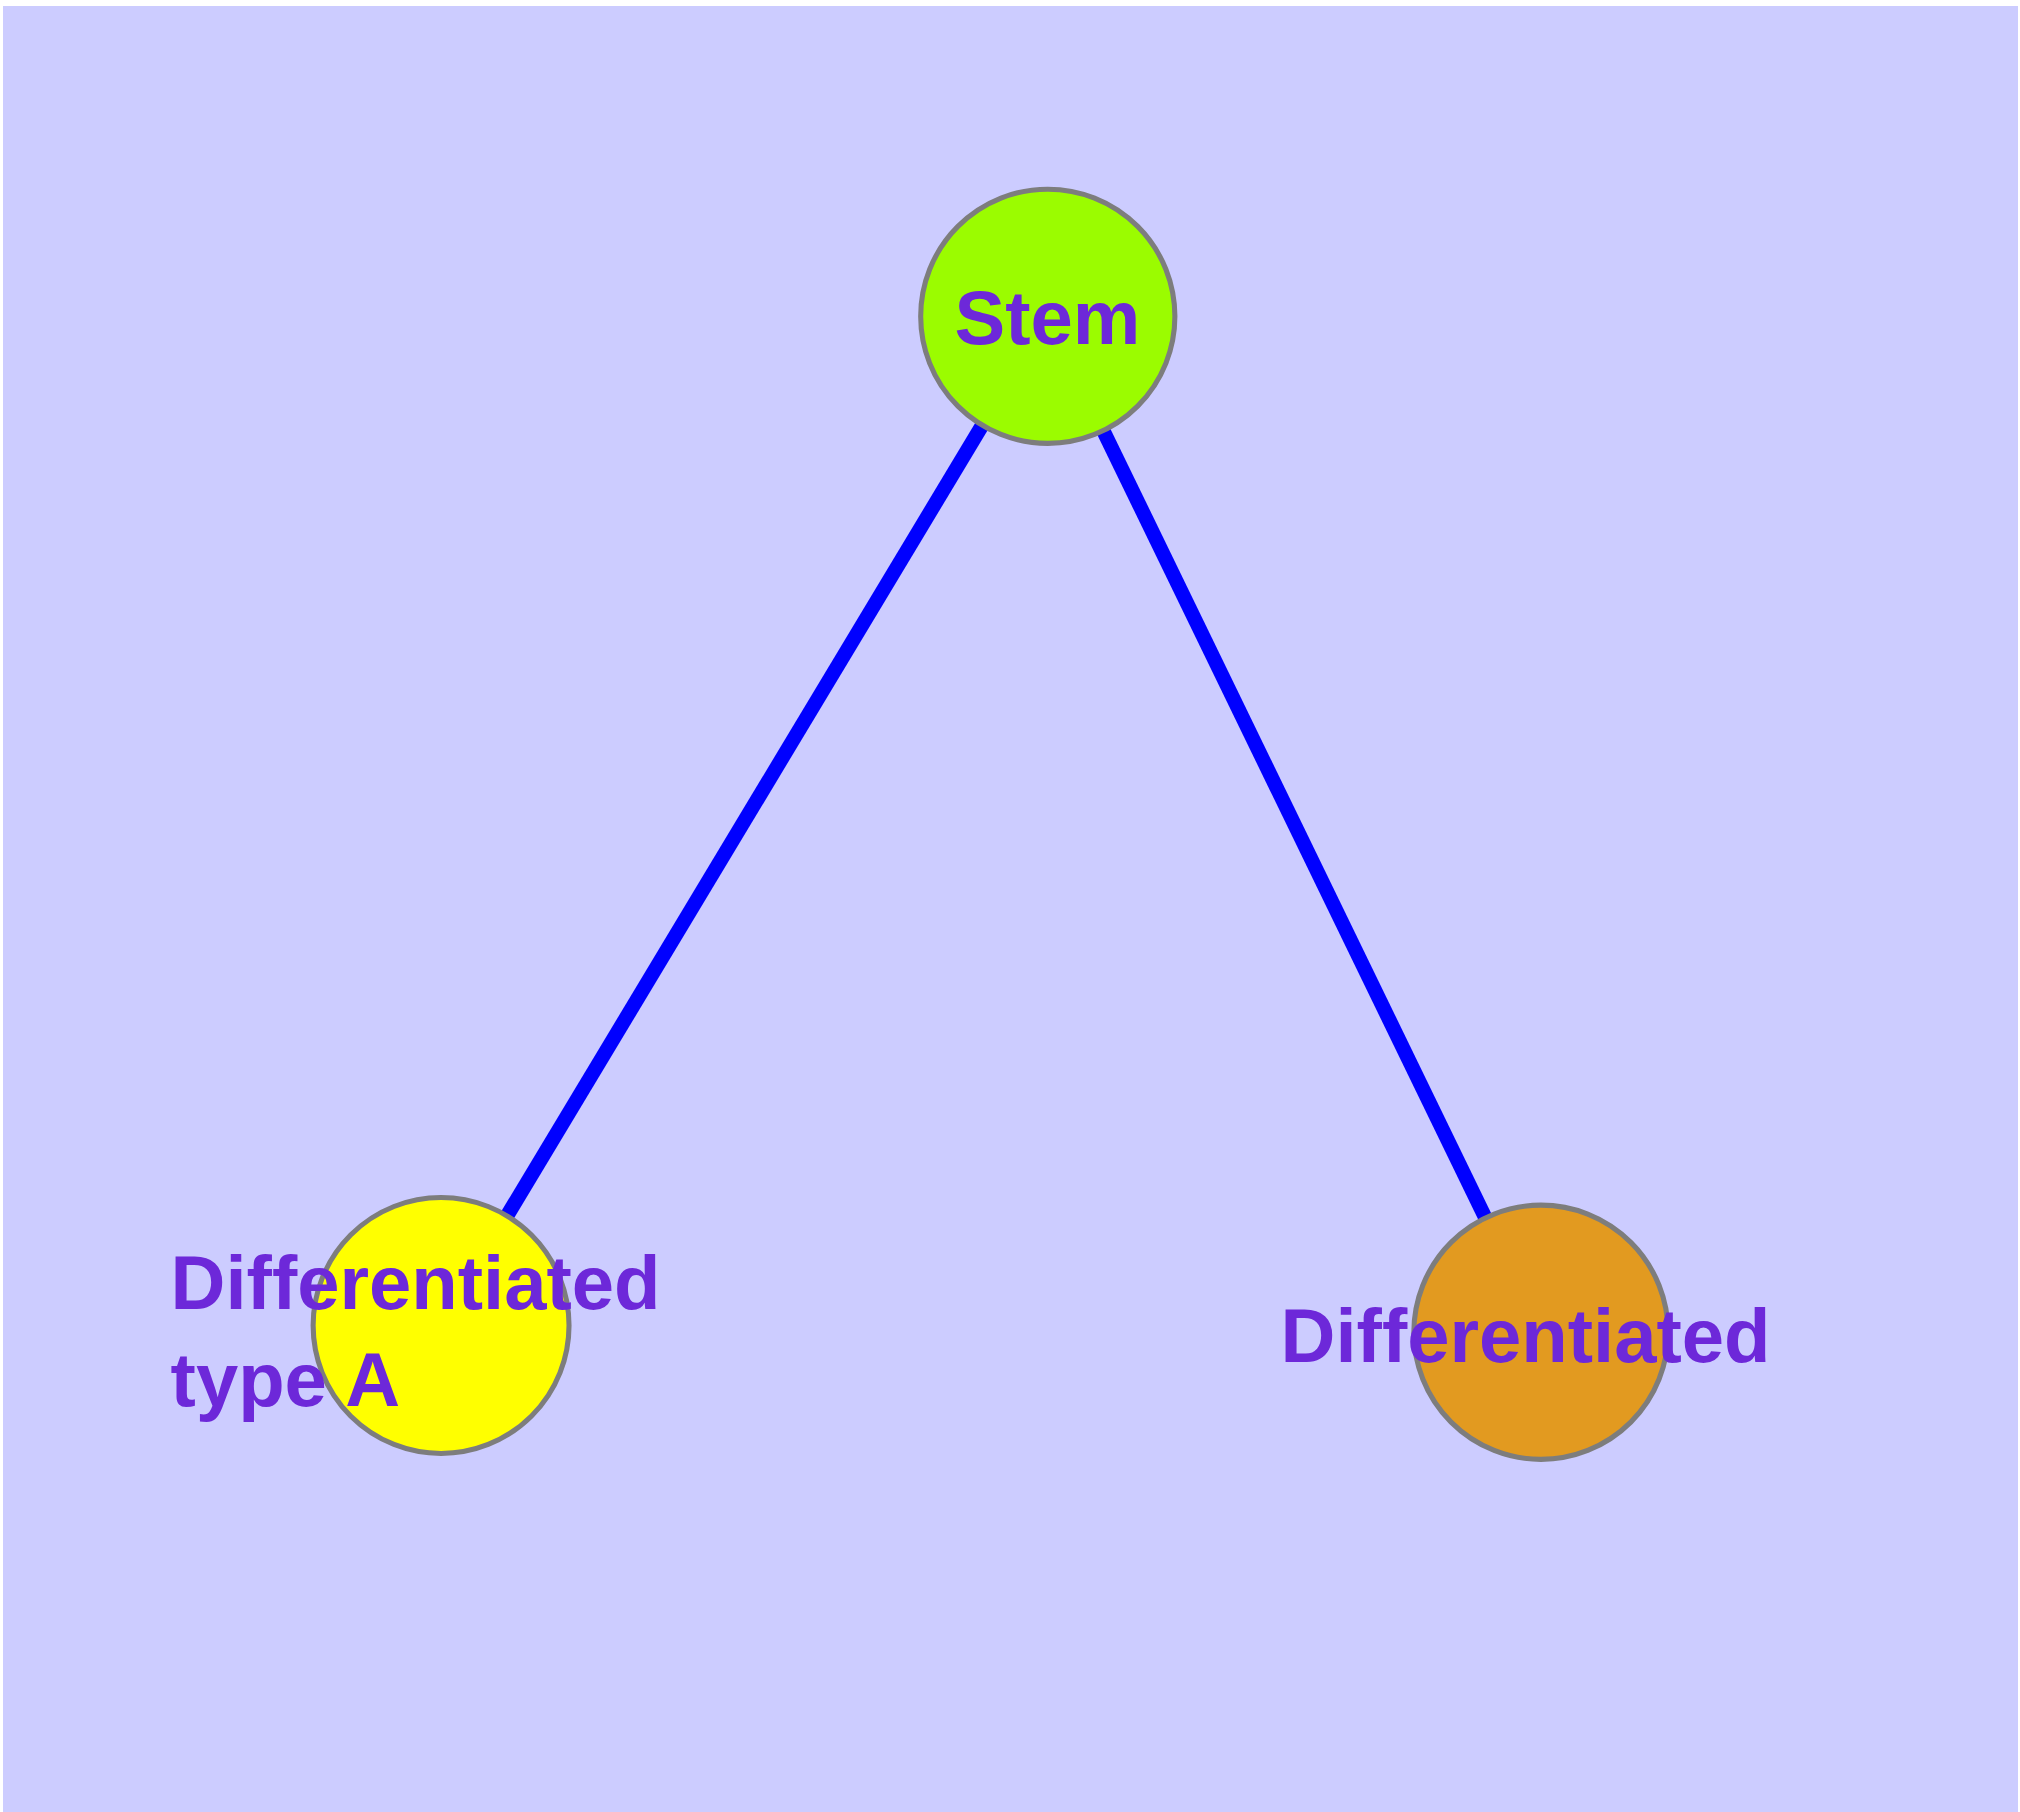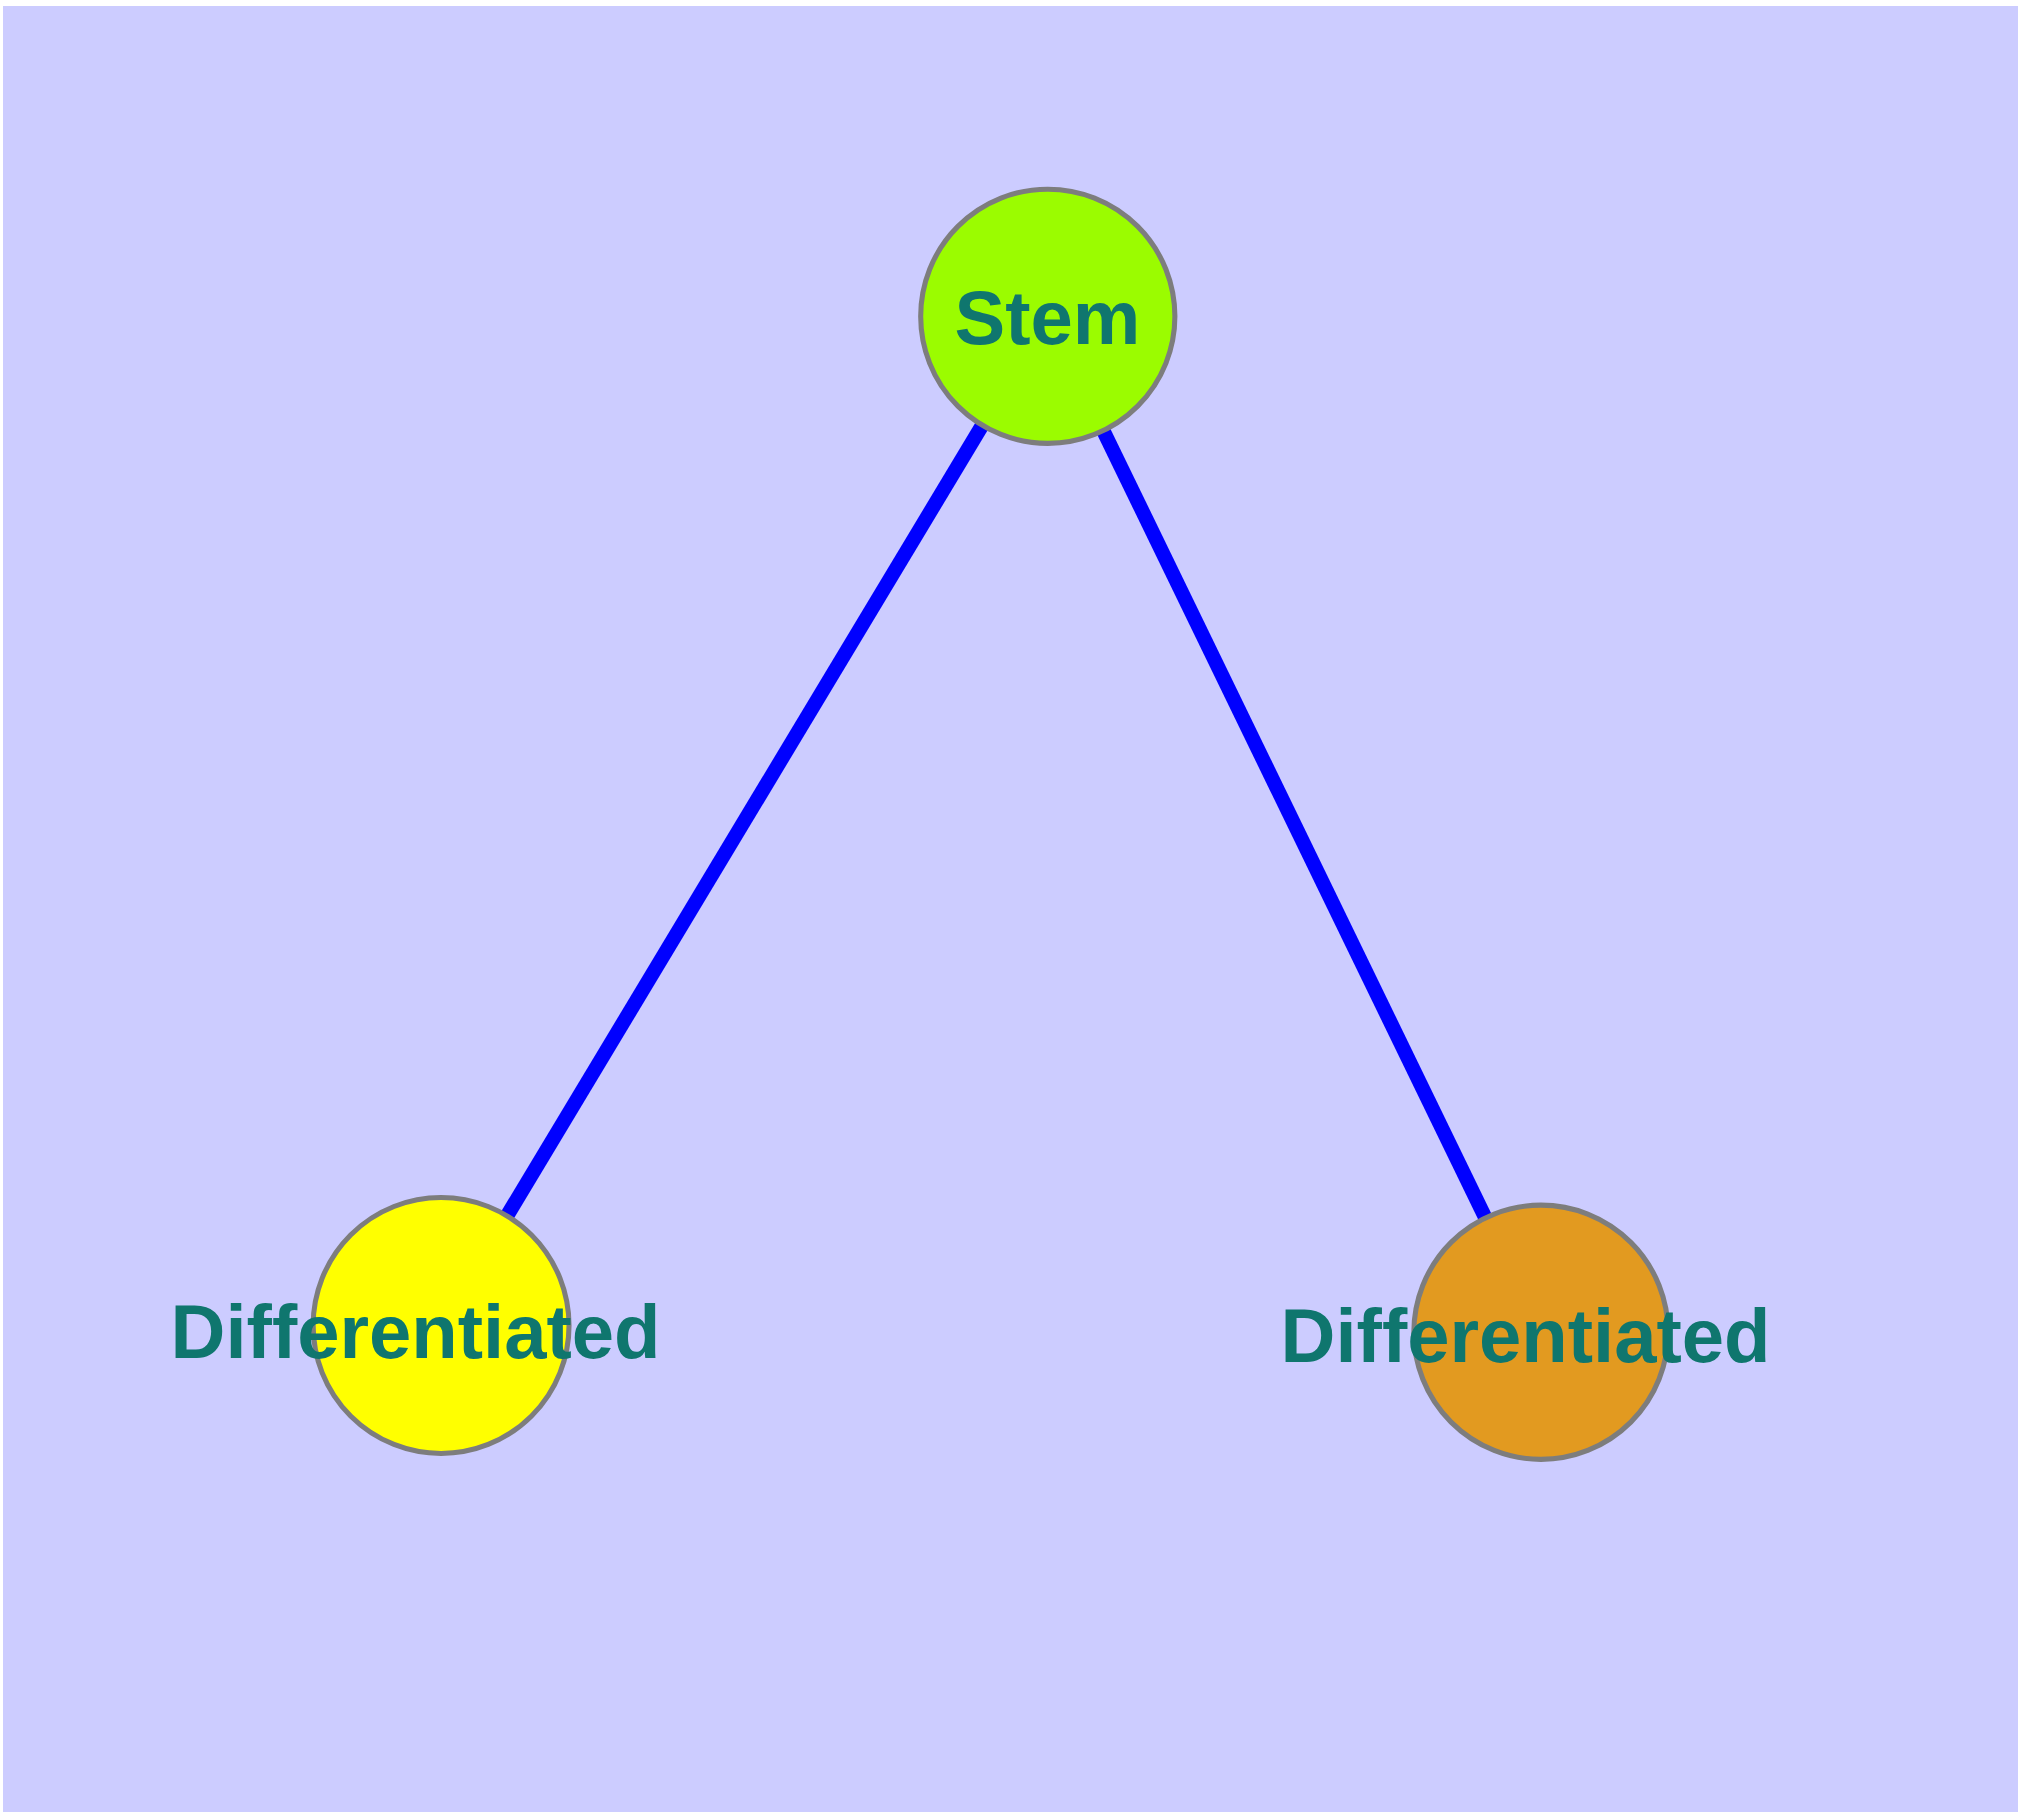--- a/index.html
+++ b/index.html
@@ -37,21 +37,21 @@
   .node {
     stroke: #7D7D7D;
     stroke-width: 6;
   }
   .label {
     position: absolute;
     transform: translate(-50%, -50%);
     font-weight: bold;
     font-size: 76px;
     line-height: 97px;
-    color: #0f766e;
+    color: #6d28d9;
     text-align: left;
     white-space: nowrap;
   }
   #label-stem { left: 1045px; top: 311px; }
   #label-diff-a { left: 413px; top: 1325px; }
   #label-diff-b { left: 1523px; top: 1329px; }
 </style>
 </head>
 <body>
 
@@ -64,20 +64,21 @@
 
       <circle class="node" cx="1233" cy="366" r="150" fill="#9BFC00"></circle>
       <circle class="node" cx="517" cy="1557" r="151" fill="#FFFF00"></circle>
       <circle class="node" cx="1815" cy="1565" r="150" fill="#E29A20"></circle>
     </svg>
 
     <div class="label" id="label-stem">Stem</div>
 
     <div class="label" id="label-diff-a">
       <div>Differentiated</div>
+      <div>type A</div>
     </div>
 
     <div class="label" id="label-diff-b">
       <div>Differentiated</div>
     </div>
 
   </div>
 </div>
 
 

